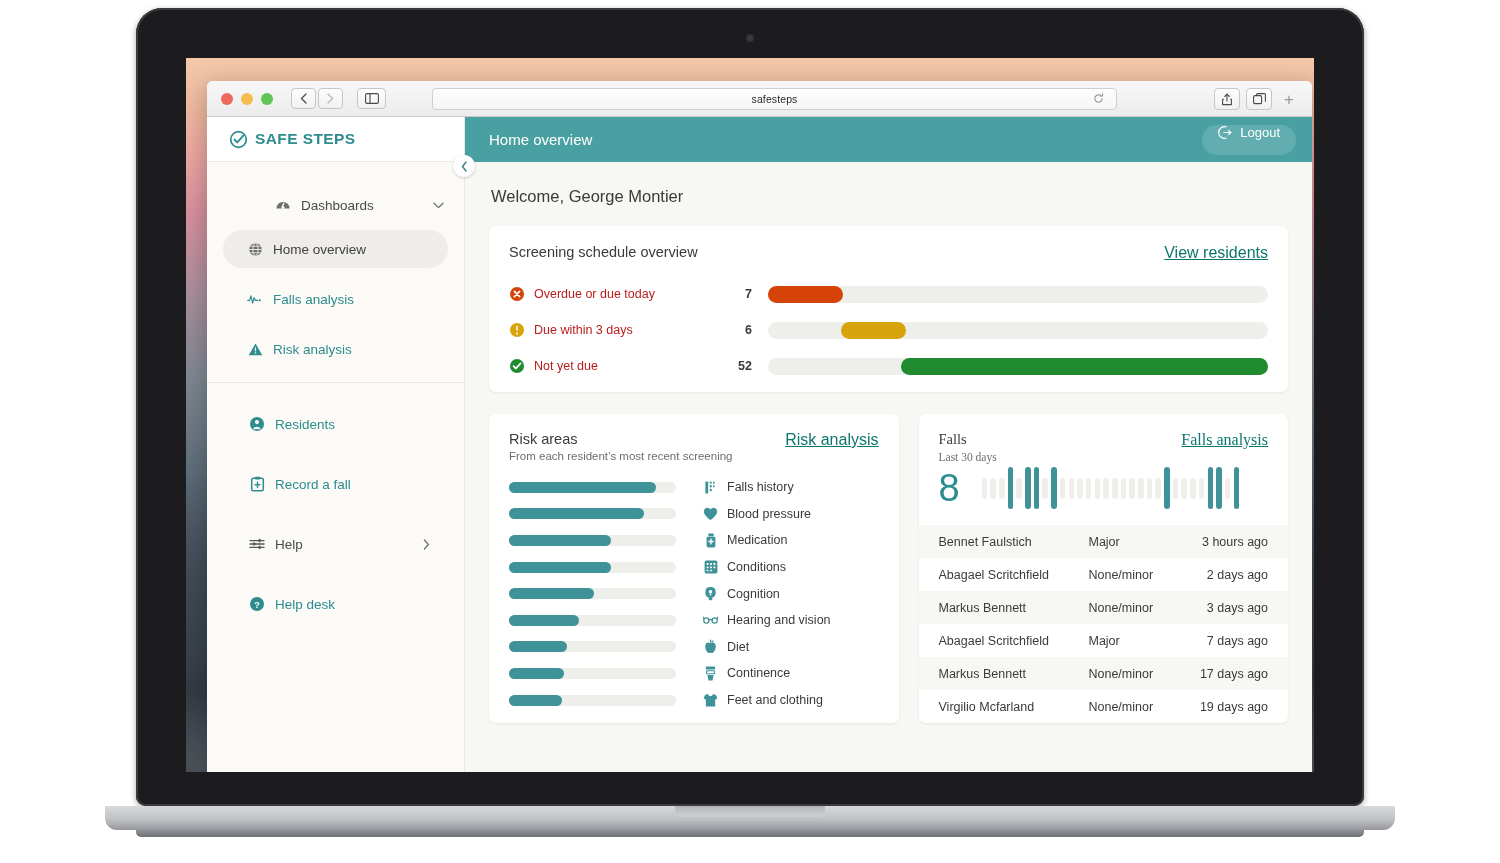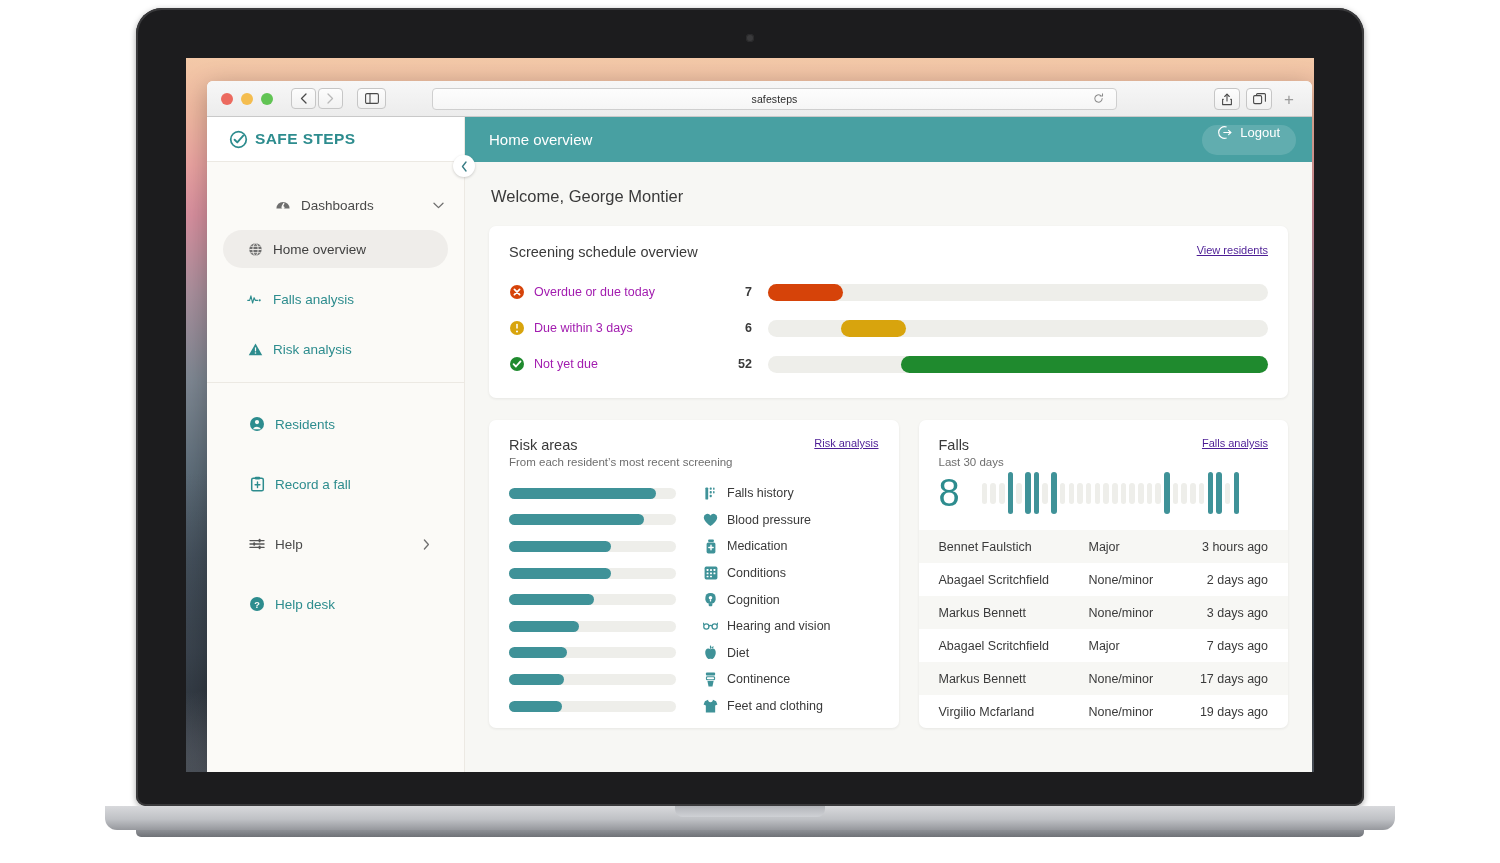--- a/index.html
+++ b/index.html
@@ -167,49 +167,49 @@
     height:30px; padding: 0 16px; color:#fff; font-size:13px; cursor:pointer;
     font-family:"Liberation Sans", sans-serif;
   }
 
   .content { flex:1; overflow:hidden; padding: 22px 24px 0 24px; }
   .welcome { font-size:16.5px; color:#3a3a3a; margin: 3px 0 20px 2px; }
 
   .card { background:#ffffff; border-radius:7px; box-shadow:0 1px 3px rgba(0,0,0,.07); }
 
   
-  .screening { padding: 18px 20px 16px 20px; }
+  .screening { padding: 18px 20px 8px 20px; }
   .card-title { font-size:14.5px; color:#3a3a3a; }
   .card-sub { font-size:11.5px; color:#6e6e6e; margin-top:3px; }
   .card-head { display:flex; align-items:flex-start; }
-  .card-link { margin-left:auto; font-size:11px; color:#4c1d95;
+  .card-link { margin-left:auto; font-size:16px; color:#0f766e;
                text-decoration:underline; cursor:pointer; }
 
   .sched-rows { margin-top: 14px; }
   .sched-row { display:flex; align-items:center; height: 36px; }
   .sched-ic { width:16px; height:16px; flex:0 0 16px; margin-right:9px; }
-  .sched-label { font-size:12.5px; color:#a21caf; width: 178px; }
+  .sched-label { font-size:12.5px; color:#b91c1c; width: 178px; }
   .sched-count { font-size:12.5px; font-weight:700; color:#3a3a3a;
                  width: 40px; text-align:right; margin-right: 16px; }
   .sched-track { flex:1; height: 17px; background:#eeeeea; border-radius:9px; position:relative; }
   .sched-fill { position:absolute; top:0; bottom:0; border-radius:9px; }
 
   
   .bottom { display:flex; gap:20px; margin-top:22px;justify-content:center; }
   .card-half { flex:1; min-width:0; }
 
   .risk { padding: 17px 20px 0 20px; }
   .risk-rows { margin-top: 12px; }
   .risk-row { display:flex; align-items:center; height: 26.6px; }
   .risk-track { width: 167px; height: 11px; background:#eeeeea; border-radius:6px; position:relative; flex:0 0 167px; }
   .risk-fill { position:absolute; left:0; top:0; bottom:0; background:#3f9298; border-radius:6px; }
   .risk-ic { width:15px; height:15px; margin: 0 9px 0 27px; flex:0 0 15px; display:flex; align-items:center; justify-content:center; }
   .risk-label { font-size:12.5px; color:#3a3a3a; }
 
-  .falls-head { padding: 17px 20px 0 20px; }
+  .falls-head { padding: 17px 20px 0 20px; font-family: Liberation Serif, serif; }
   .spark-wrap { display:flex; align-items:center; padding: 4px 20px 16px 20px; }
   .spark-num { font-size:38px; color:#2d8c8e; line-height:1; font-weight:400; margin-right: 22px; }
   .spark { display:flex; align-items:center; gap:3.1px; height: 42px; }
   .spark-bar { width: 5.6px; border-radius:3px; }
   .spark-bar.off { background:#eeeeea; height: 21px; }
   .spark-bar.on  { background:#3f9298; height: 42px; }
 
   .falls-table { width:100%; border-collapse:collapse; }
   .falls-table td { font-size:12.5px; color:#3a3a3a; padding: 9.5px 0; }
   .falls-table tr.alt { background:#f7f7f4; }

